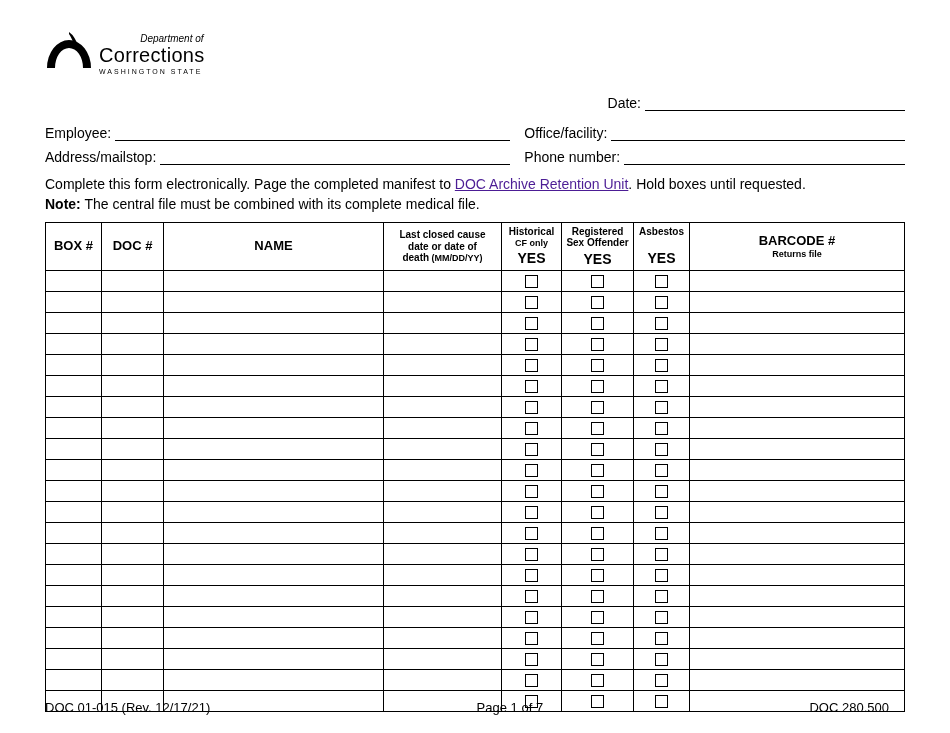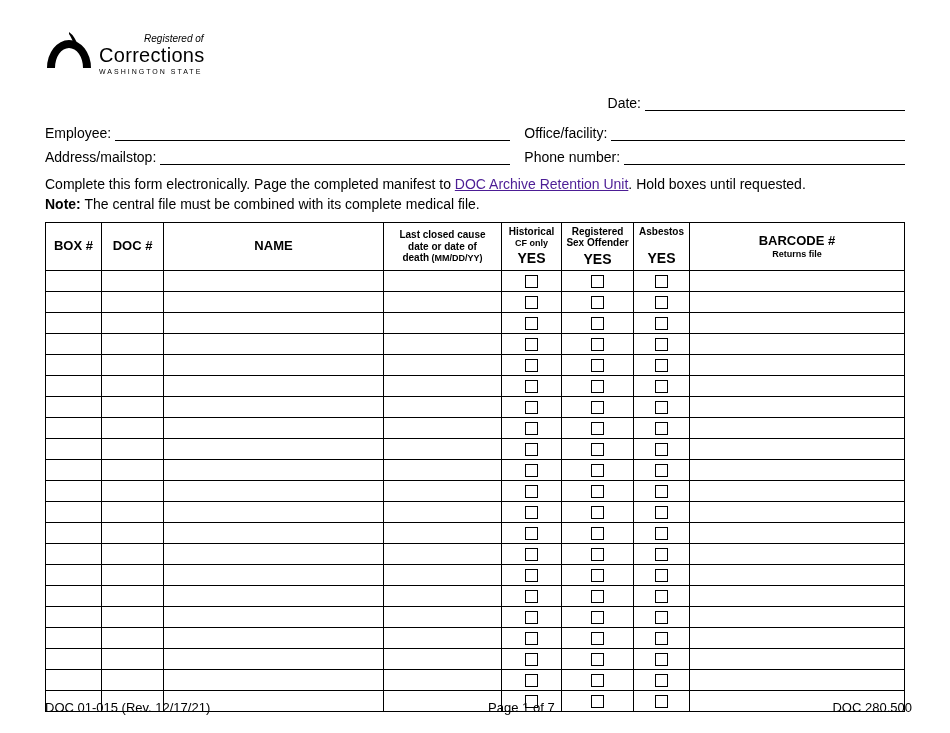--- a/index.html
+++ b/index.html
@@ -151,39 +151,39 @@
       display: inline-block;
       width: 13px;
       height: 13px;
       border: 1.4px solid #000;
       vertical-align: middle;
     }
     .footer {
       position: absolute;
       bottom: 18px;
       left: 45px;
-      right: 38px;
+      right: 61px;
       display: flex;
       justify-content: space-between;
       font-size: 13px;
     }
   </style>
 </head>
 <body>
 
 <div class="header-row">
   <div class="logo-block">
     <div class="logo-arch">
       <svg viewBox="0 0 48 42" width="48" height="42">
         <path d="M 2 40 A 22 28 0 0 1 46 40 L 38 40 A 14 20 0 0 0 10 40 Z" fill="#000"></path>
         <path d="M 24 4 Q 30 8 34 20 L 30 20 Q 27 10 24 6 Z" fill="#000"></path>
       </svg>
     </div>
     <div class="logo-text">
-      <span class="logo-dept">Registered of</span>
+      <span class="logo-dept">Department of</span>
       <span class="logo-corr">Corrections</span>
       <span class="logo-state">WASHINGTON STATE</span>
     </div>
   </div>
 </div>
 
 <div class="date-row">
   <div class="field">
     <span class="field-label">Date:</span>
     <span class="field-line"></span>

